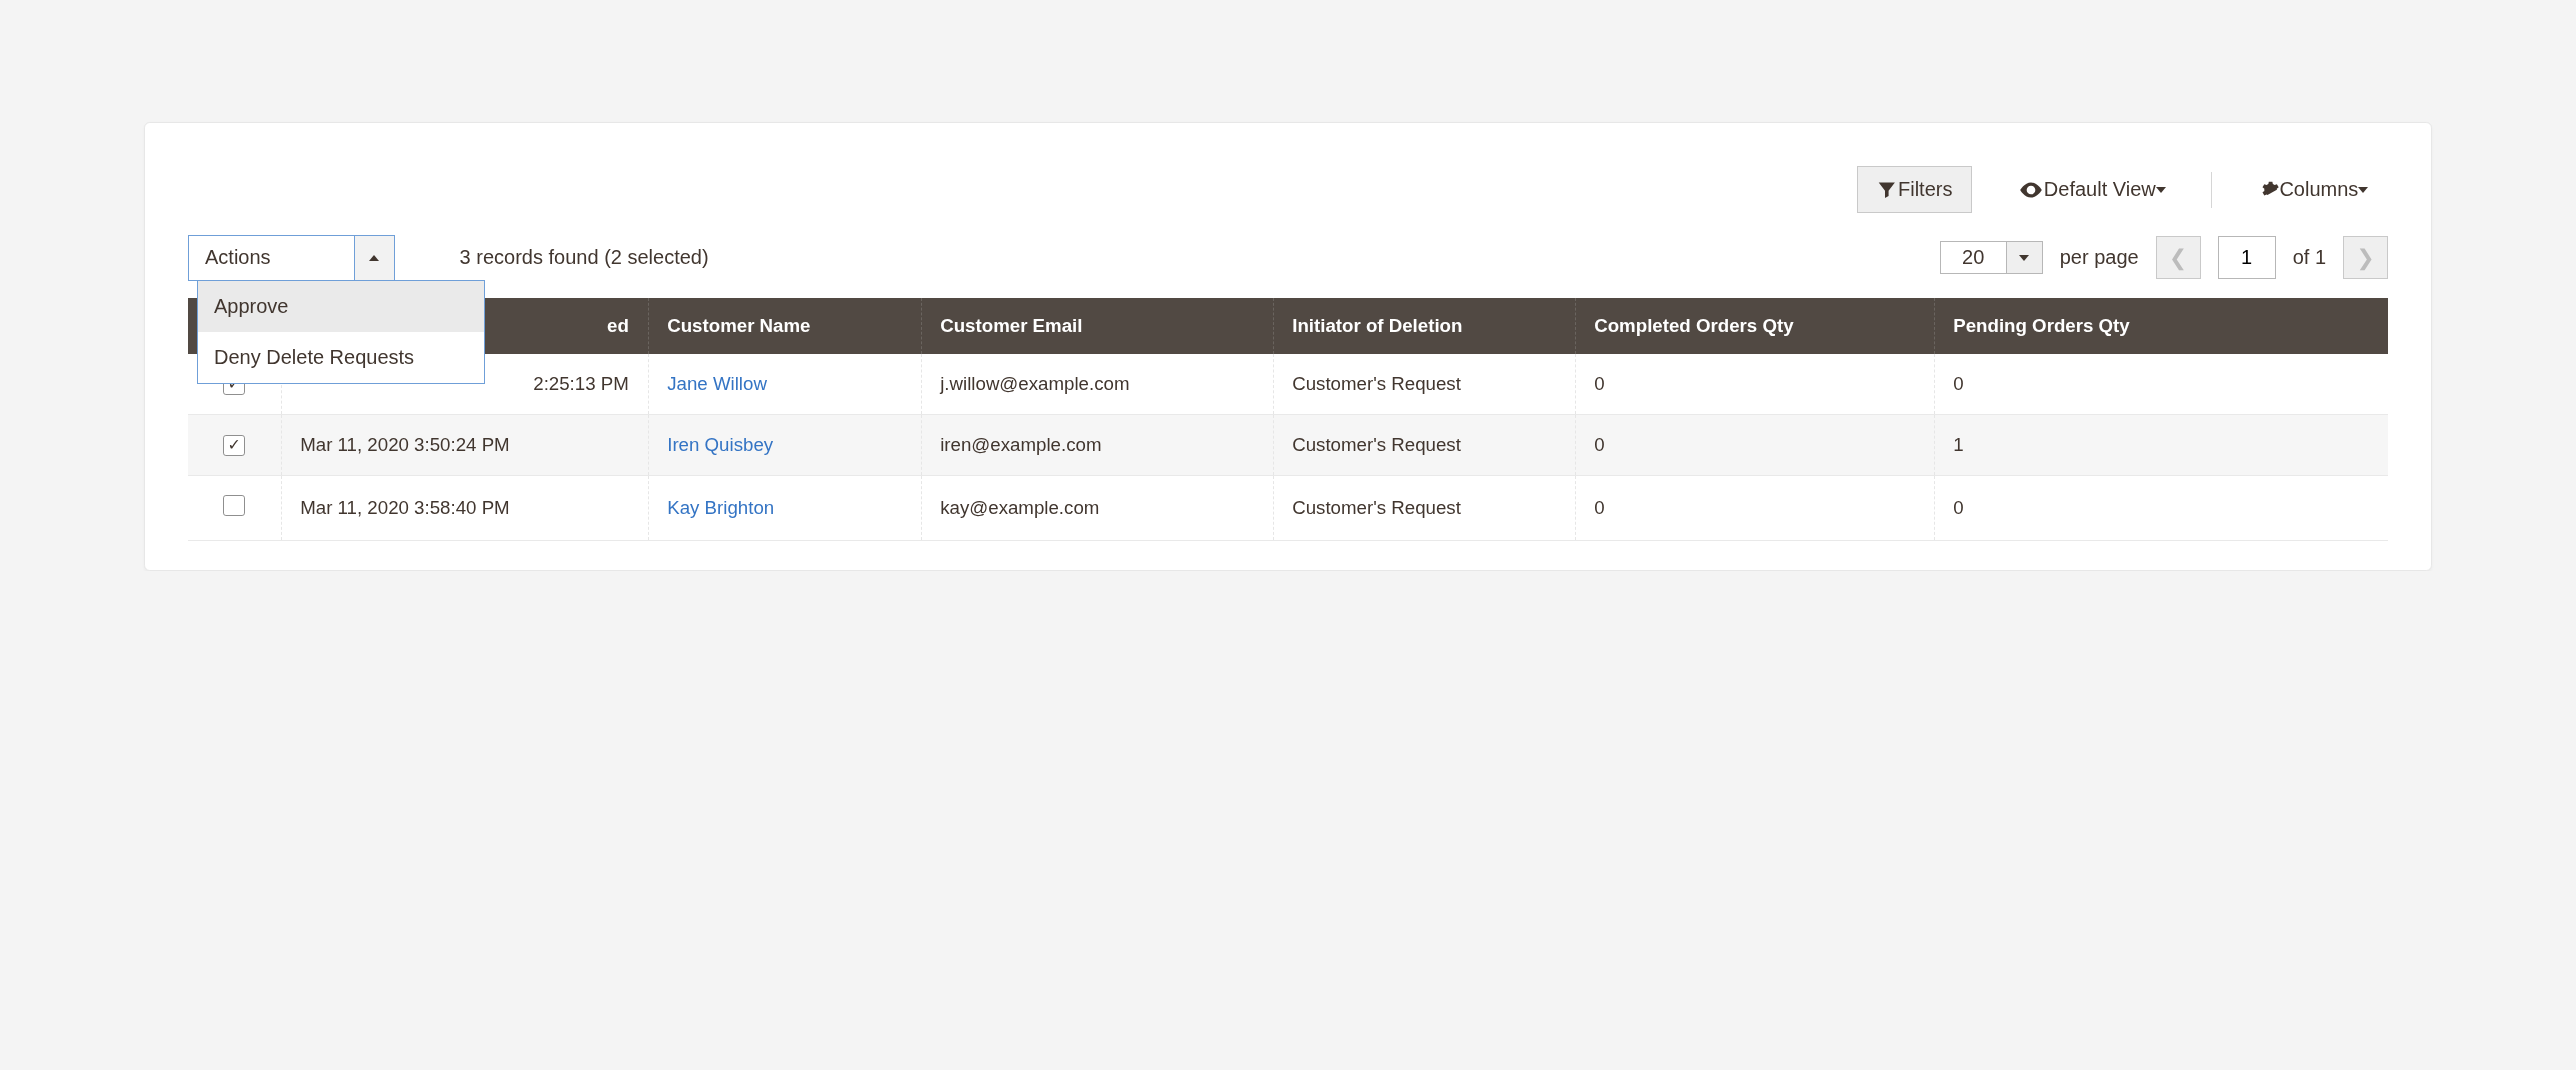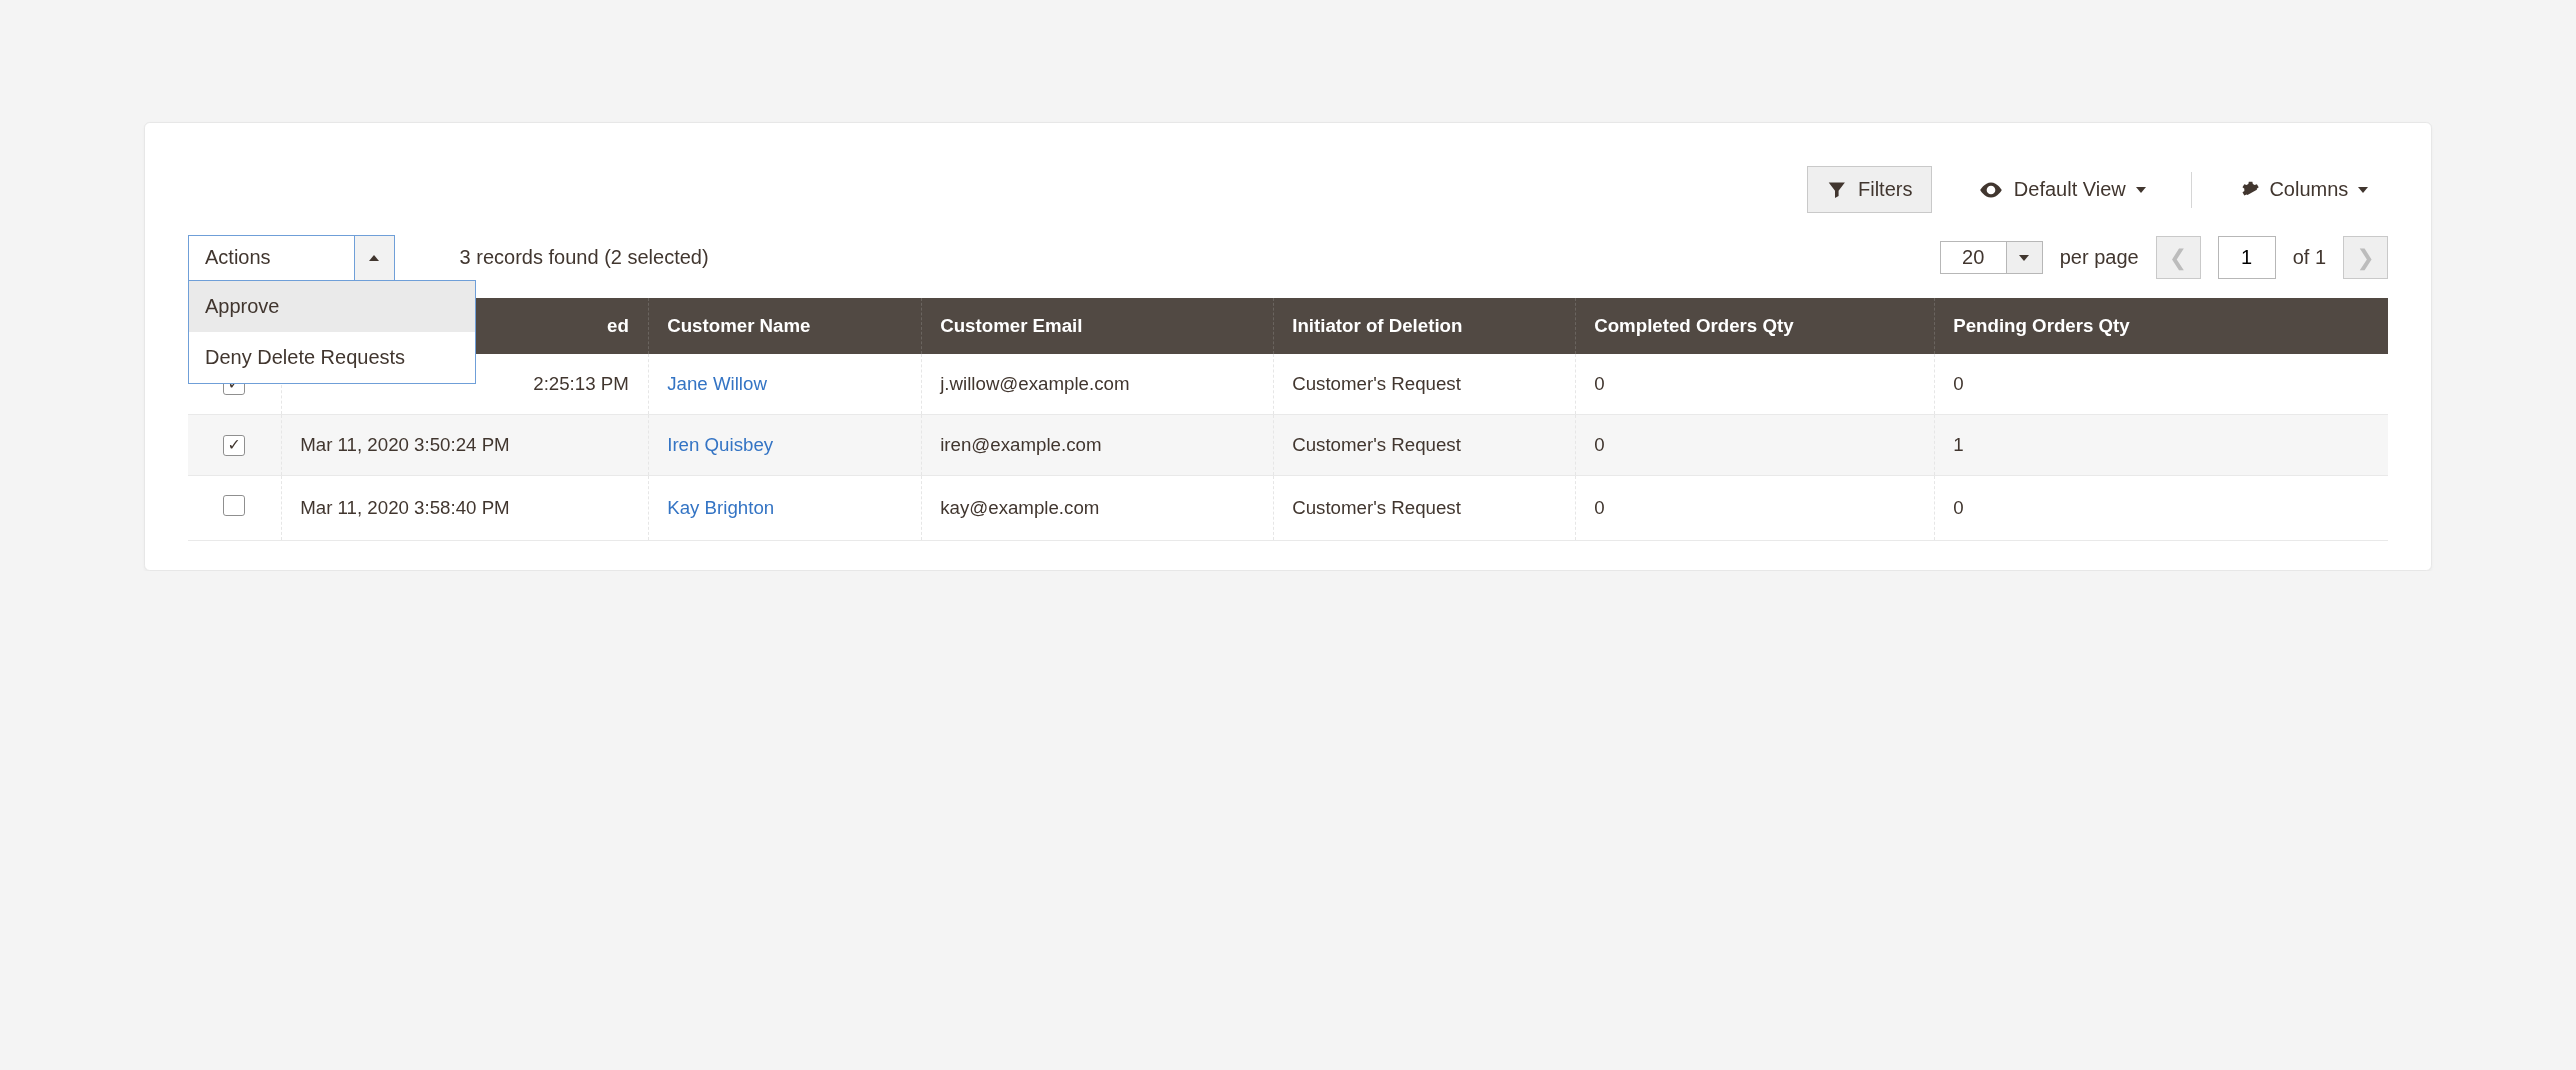--- a/index.html
+++ b/index.html
@@ -61,21 +61,20 @@
   .toolbar {
     display:flex;
     justify-content:flex-end;
     align-items:center;
     gap:26px;
     padding:0 43px 21.6px 43px;
   }
   .btn {
     display:inline-flex;
     align-items:center;
-    gap:10px;
     height:47px;
     padding:0 18.7px;
     font-size:20px;
     color:#41362f;
     cursor:pointer;
     border:0.7px solid transparent;
     background:transparent;
   }
   .btn.boxed {
     background:#efefef;
@@ -109,21 +108,21 @@
     font-size:20px; color:#41362f;
   }
   .actions-btn .tog {
     width:40px;
     border-left:1.4px solid #6f9fd8;
     background:#f2f2f2;
     display:flex; align-items:center; justify-content:center;
   }
   .actions-menu {
     position:absolute;
-    left:0; top:45px;
+    left:9px; top:45px;
     width:288px;
     background:#fff;
     border:1.4px solid #6f9fd8;
     z-index:10;
   }
   .actions-menu .item {
     padding:13px 16px;
     font-size:20px;
     color:#41362f;
     cursor:pointer;

